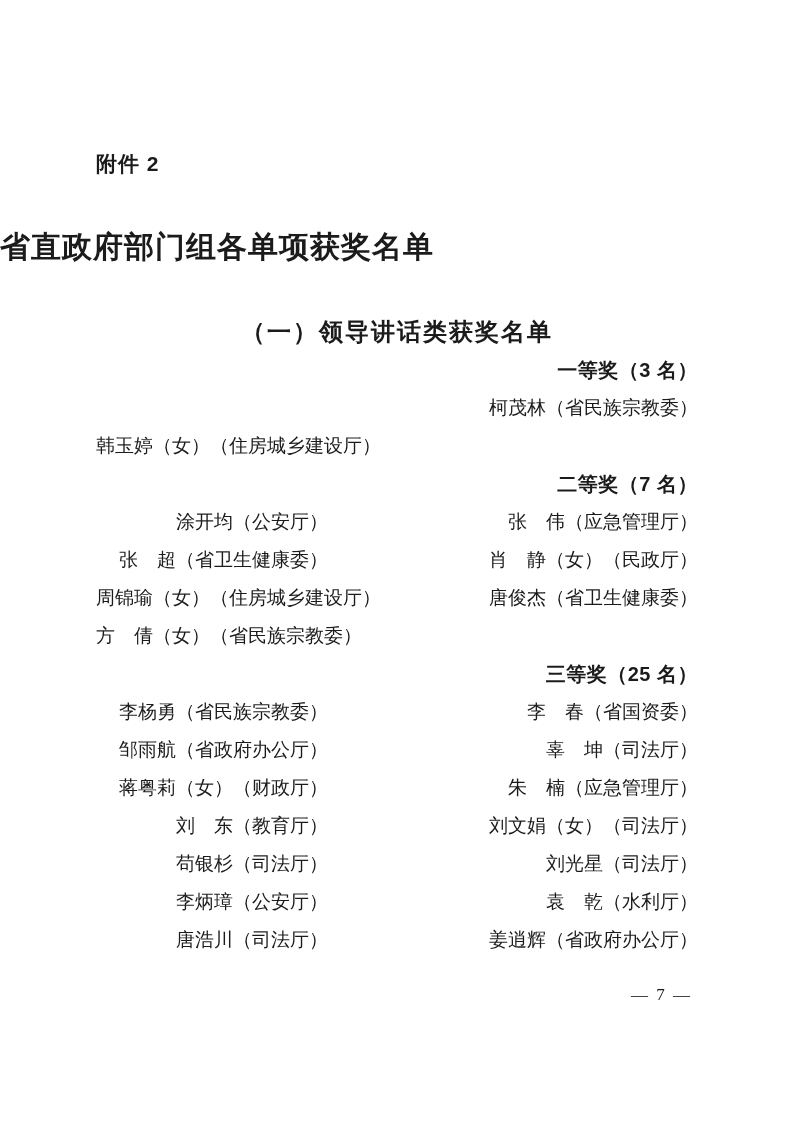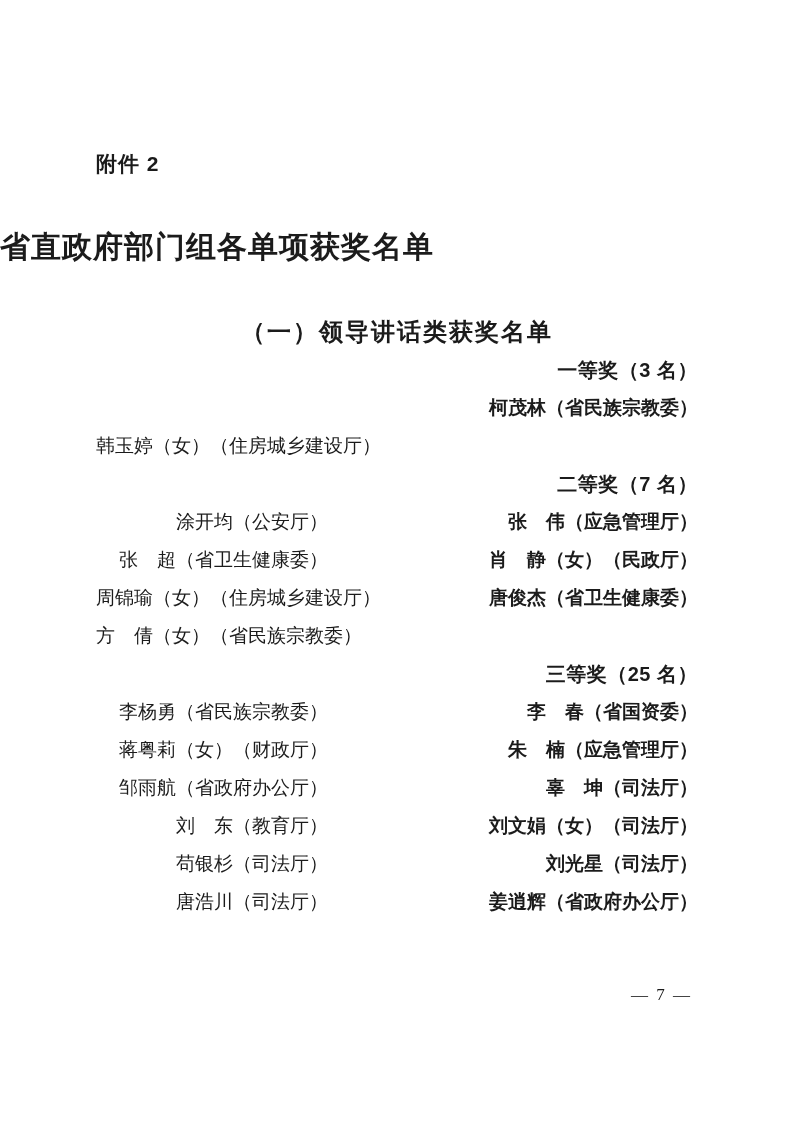--- a/index.html
+++ b/index.html
@@ -72,21 +72,20 @@
     white-space: nowrap;
   }
   .col1 {
     flex: none;
     width: 232px;
     white-space: nowrap;
   }
   .col2 {
     flex: 1;
     white-space: nowrap;
-    font-weight: bold;
   }
   .footer {
     position: absolute;
     top: 985px;
     right: 102px;
     font-size: 17px;
     letter-spacing: 2px;
   }
 </style>
 </head>
@@ -124,34 +123,38 @@
       <div class="name-row">
         <span class="col1">方　倩（女）（省民族宗教委）</span>
         <span class="col2"></span>
       </div>
       <div class="prize-heading">三等奖（25 名）</div>
       <div class="name-row">
         <span class="col1">李杨勇（省民族宗教委）</span>
         <span class="col2">李　春（省国资委）</span>
       </div>
       <div class="name-row">
+        <span class="col1">邹雨航（省政府办公厅）</span>
+        <span class="col2">辜　坤（司法厅）</span>
+      </div>
+      <div class="name-row">
         <span class="col1">蒋粤莉（女）（财政厅）</span>
         <span class="col2">朱　楠（应急管理厅）</span>
-      </div>
-      <div class="name-row">
-        <span class="col1">邹雨航（省政府办公厅）</span>
-        <span class="col2">辜　坤（司法厅）</span>
       </div>
       <div class="name-row">
         <span class="col1">刘　东（教育厅）</span>
         <span class="col2">刘文娟（女）（司法厅）</span>
       </div>
       <div class="name-row">
         <span class="col1">苟银杉（司法厅）</span>
         <span class="col2">刘光星（司法厅）</span>
+      </div>
+      <div class="name-row">
+        <span class="col1">李炳璋（公安厅）</span>
+        <span class="col2">袁　乾（水利厅）</span>
       </div>
       <div class="name-row">
         <span class="col1">唐浩川（司法厅）</span>
         <span class="col2">姜逍辉（省政府办公厅）</span>
       </div>
     </div>
 
   <div class="footer">— 7 —</div>
 </div>
 

